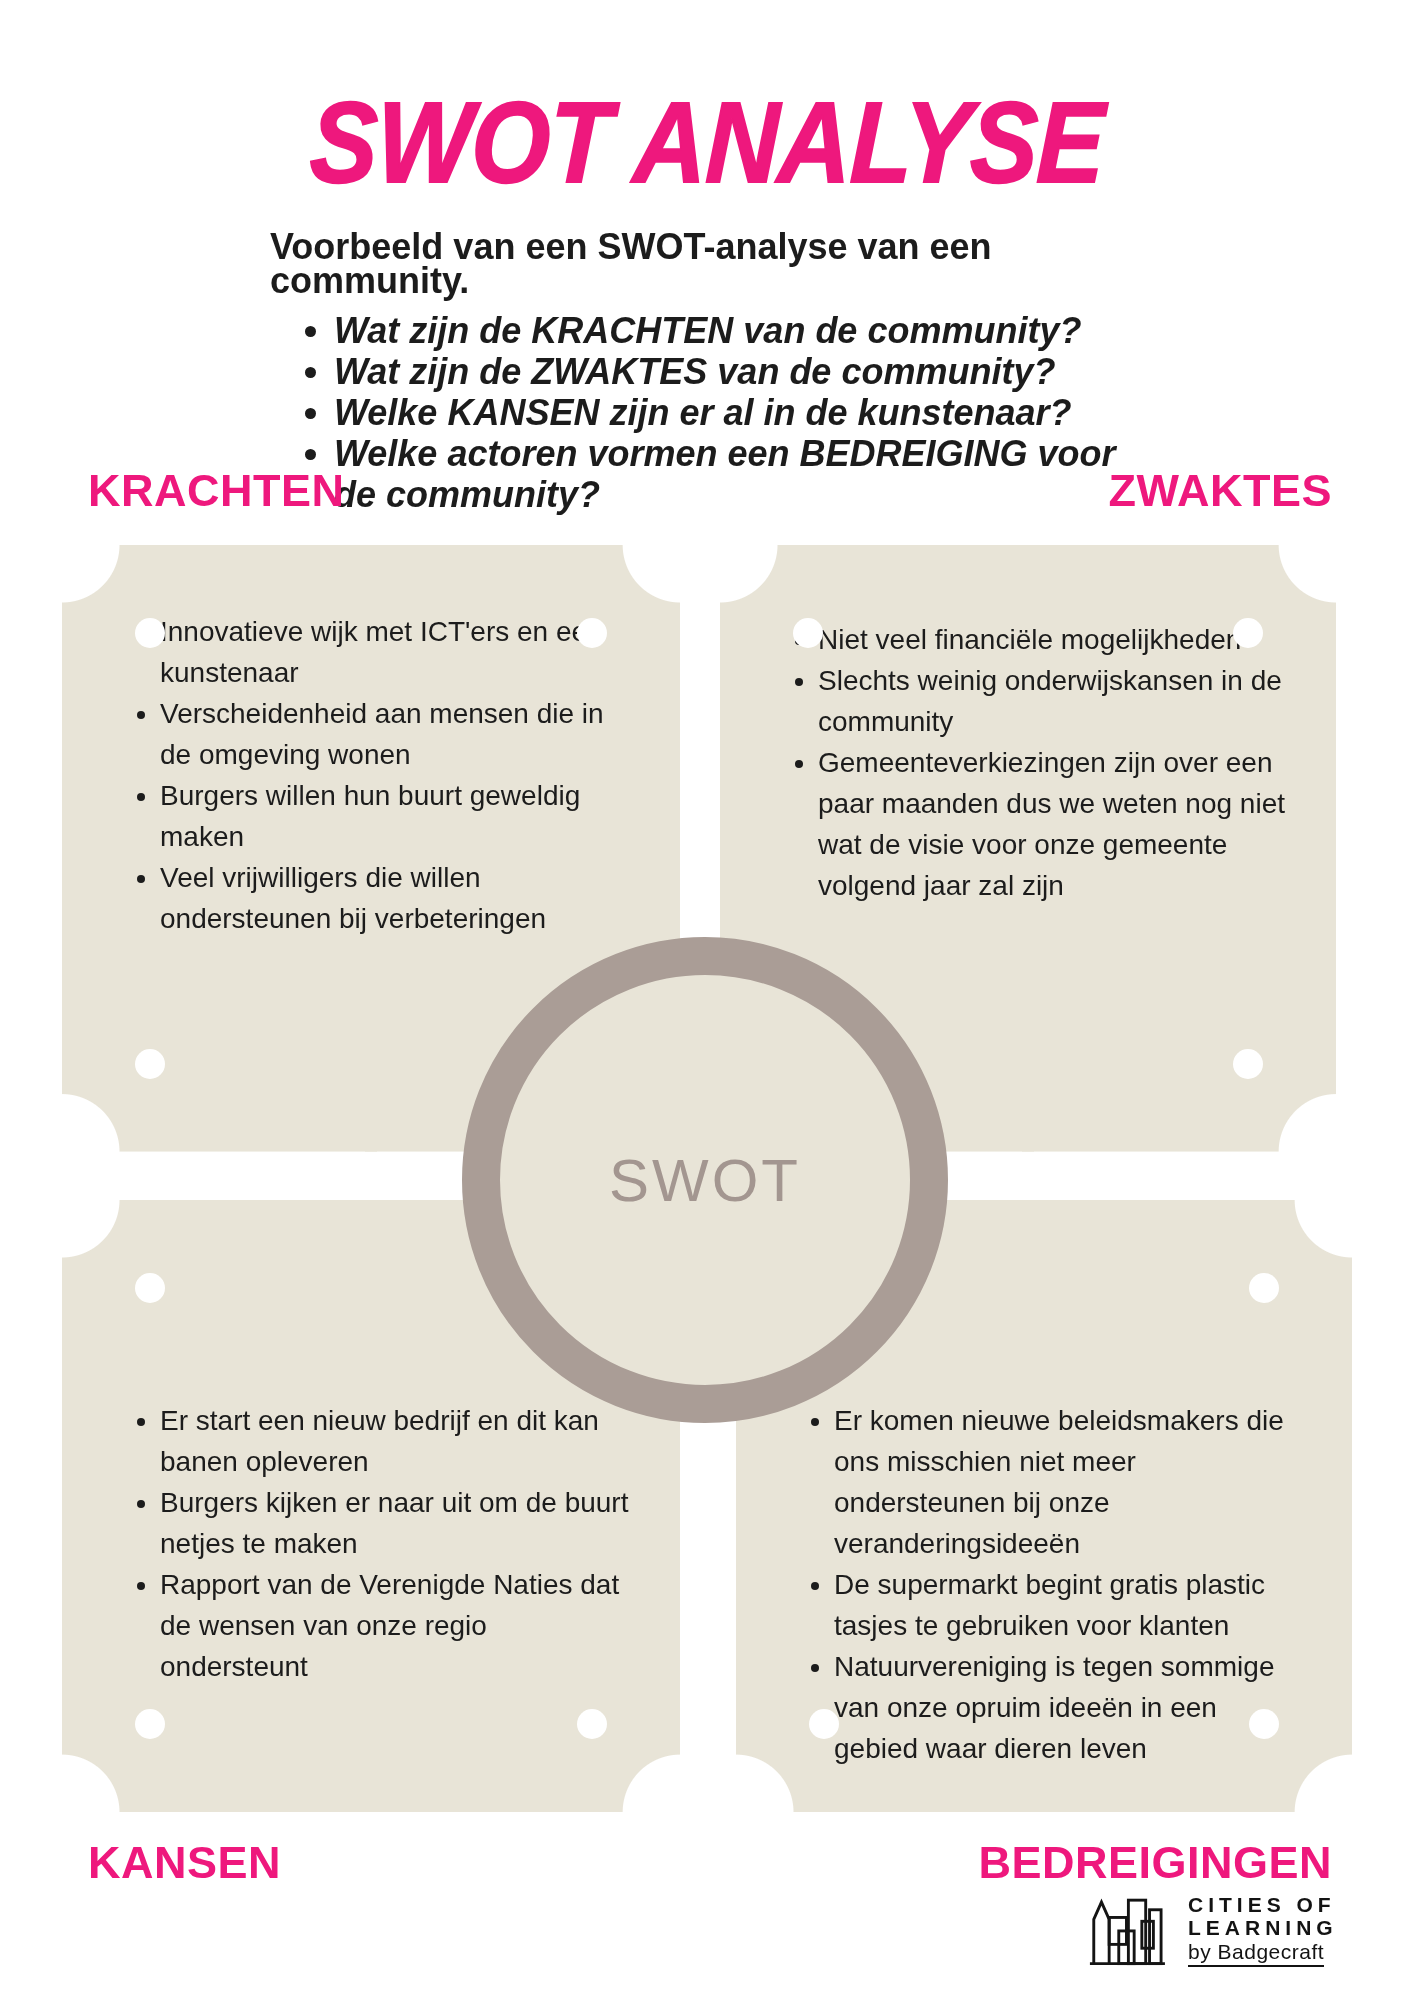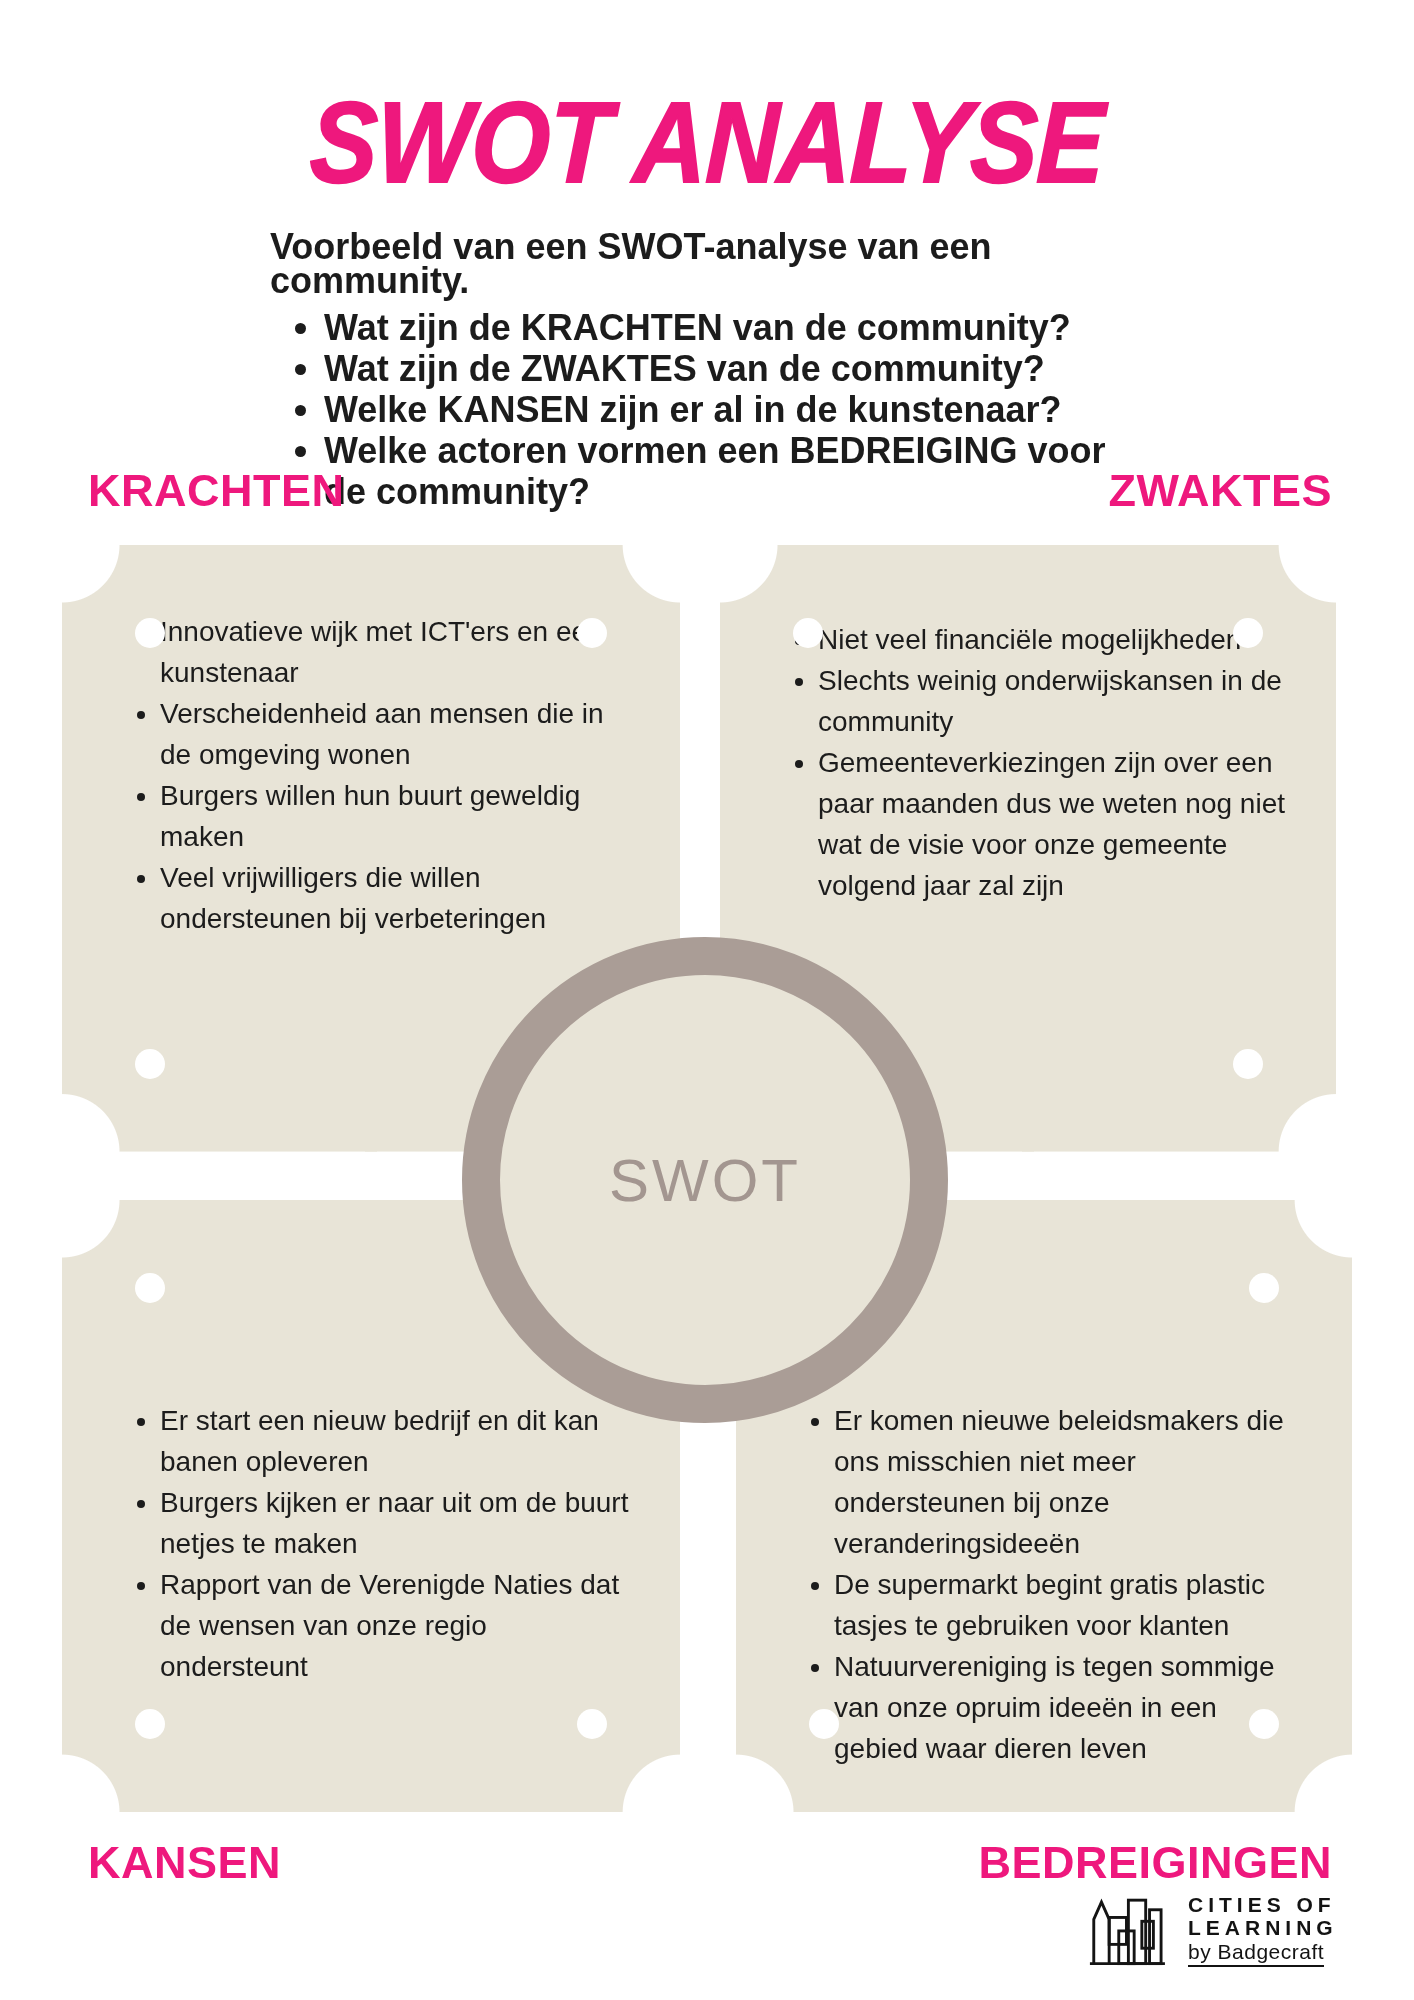--- a/index.html
+++ b/index.html
@@ -28,21 +28,21 @@
     letter-spacing:-1px;
   }
   .intro{
     position:absolute;
     left:270px;top:230px;
     width:880px;
     font-weight:bold;
     font-size:36px;
   }
   .intro-heading{margin:0 0 9px 0;line-height:34px;}
-  .intro-list{margin:2px;padding:0 0 0 52px;list-style:disc outside;}
+  .intro-list{margin:12px;padding:0 0 0 52px;list-style:disc outside;font-style:italic;}
   .intro-list li{line-height:41px;}
   .qlabel{
     position:absolute;
     margin:16px;
     font-size:45px;
     font-weight:bold;
     line-height:1;
     color:var(--pink,#EE187D);
     letter-spacing:.5px;
     white-space:nowrap;

